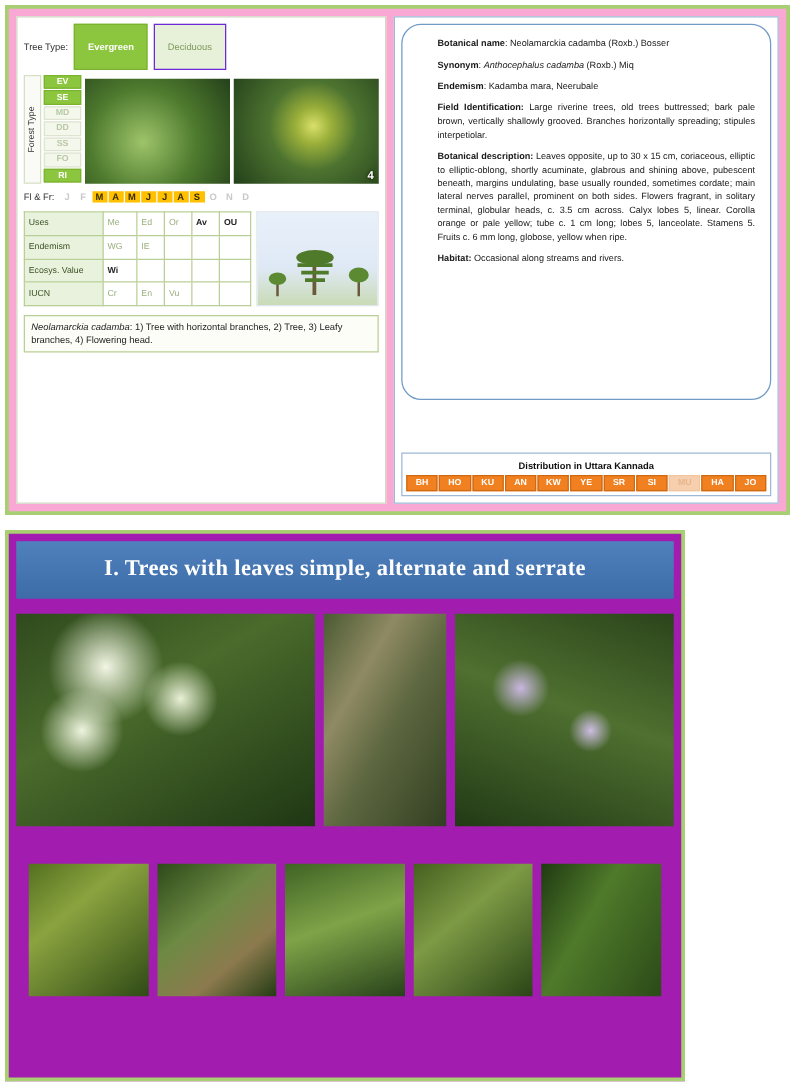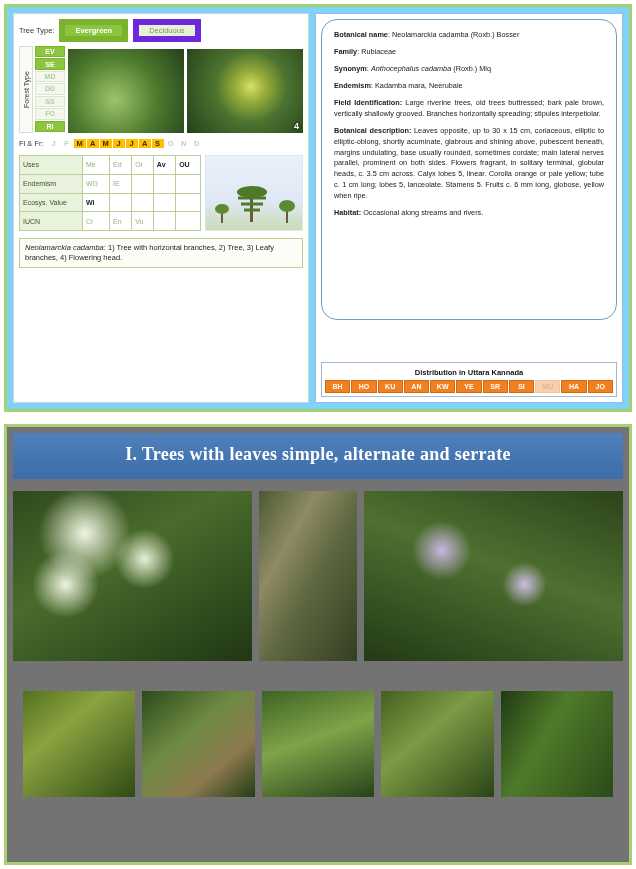--- a/index.html
+++ b/index.html
@@ -18,21 +18,21 @@
     overflow: hidden;
   }
 
   
   .species-sheet {
     position: absolute;
     left: 4px;
     top: 4px;
     width: 628px;
     height: 408px;
-    background: #7dd3fc;
+    background: #f9a8d4;
     border: 3px solid #a8cf72;
     box-sizing: border-box;
     display: flex;
     padding: 6px;
     gap: 6px;
   }
   .left-col {
     width: 296px;
     border: 1px solid #cfd8c0;
     box-sizing: border-box;
@@ -57,22 +57,22 @@
   .tree-type-row {
     display: flex;
     align-items: center;
     gap: 5px;
     font-size: 7.5px;
     color: #333;
   }
   .tt-label { color: #333; font-size: 7.5px; }
   .tt-chip {
     font-size: 7.5px;
-    padding: 1px 10px;
-    border: 6px solid #6d28d9;
+    padding: 13px 10px;
+    border: 1px solid #6d28d9;
     background: #e7f0d8;
     color: #7f9b5e;
   }
   .tt-chip.on {
     background: #8cc63f;
     color: #ffffff;
     font-weight: bold;
     border-color: #7bb22f;
   }
 
@@ -248,21 +248,21 @@
     border: 1px solid #6f9bc6;
     border-radius: 16px;
     background: #ffffff;
     padding: 10px 12px;
     font-size: 7.3px;
     line-height: 1.5;
     color: #1a1a1a;
     text-align: justify;
     overflow: hidden;
   }
-  .desc-box p { margin: 0 0 6px 0; }
+  .desc-box p { margin: 0 0 6px 16px; }
   .desc-box b { font-weight: bold; }
   .desc-box i { font-style: italic; }
 
   .dist-box {
     border: 1px solid #9db9d6;
     padding: 3px;
     margin-top: 37px;
   }
   .dist-title {
     text-align: center;
@@ -286,25 +286,25 @@
     background: #f6cfae;
     color: #e8b68c;
     border-color: #f0c5a0;
   }
 
   
   .plate {
     position: absolute;
     left: 4px;
     top: 424px;
-    width: 628px;
+    width: 544px;
     height: 441px;
     border: 3px solid #a8cf72;
     box-sizing: border-box;
-    background: #737373;
+    background: #a21caf;
     padding: 6px;
   }
   .banner {
     background: linear-gradient(180deg, #4f81bd 0%, #3d6ca8 100%);
     color: #ffffff;
     text-align: center;
     font-family: "Liberation Serif", serif;
     font-weight: bold;
     padding: 8px 6px 10px 6px;
     font-size: 18px;
@@ -471,21 +471,20 @@
       </div>
 
       <div class="caption">
         <span class="sp">Neolamarckia cadamba</span><span>: 1) Tree with horizontal branches, 2) Tree, 3) Leafy branches, 4) Flowering head.</span>
       </div>
     </div>
 
     <div class="right-col">
       <div class="desc-box">
         <p><b>Botanical name</b><span>: Neolamarckia cadamba (Roxb.) Bosser</span></p>
-        <p><b>Family</b><span>: Rubiaceae</span></p>
         <p><b>Synonym</b><span>: </span><i>Anthocephalus cadamba</i><span> (Roxb.) Miq</span></p>
         <p><b>Endemism</b><span>: Kadamba mara, Neerubale</span></p>
         <p><b>Field Identification:</b><span> Large riverine trees, old trees buttressed; bark pale brown, vertically shallowly grooved. Branches horizontally spreading; stipules interpetiolar.</span></p>
         <p><b>Botanical description:</b><span> Leaves opposite, up to 30 x 15 cm, coriaceous, elliptic to elliptic-oblong, shortly acuminate, glabrous and shining above, pubescent beneath, margins undulating, base usually rounded, sometimes cordate; main lateral nerves parallel, prominent on both sides. Flowers fragrant, in solitary terminal, globular heads, c. 3.5 cm across. Calyx lobes 5, linear. Corolla orange or pale yellow; tube c. 1 cm long; lobes 5, lanceolate. Stamens 5. Fruits c. 6 mm long, globose, yellow when ripe.</span></p>
         <p><b>Habitat:</b><span> Occasional along streams and rivers.</span></p>
       </div>
 
       <div class="dist-box">
         <div class="dist-title">Distribution in Uttara Kannada</div>
         <div class="dist-cells">

